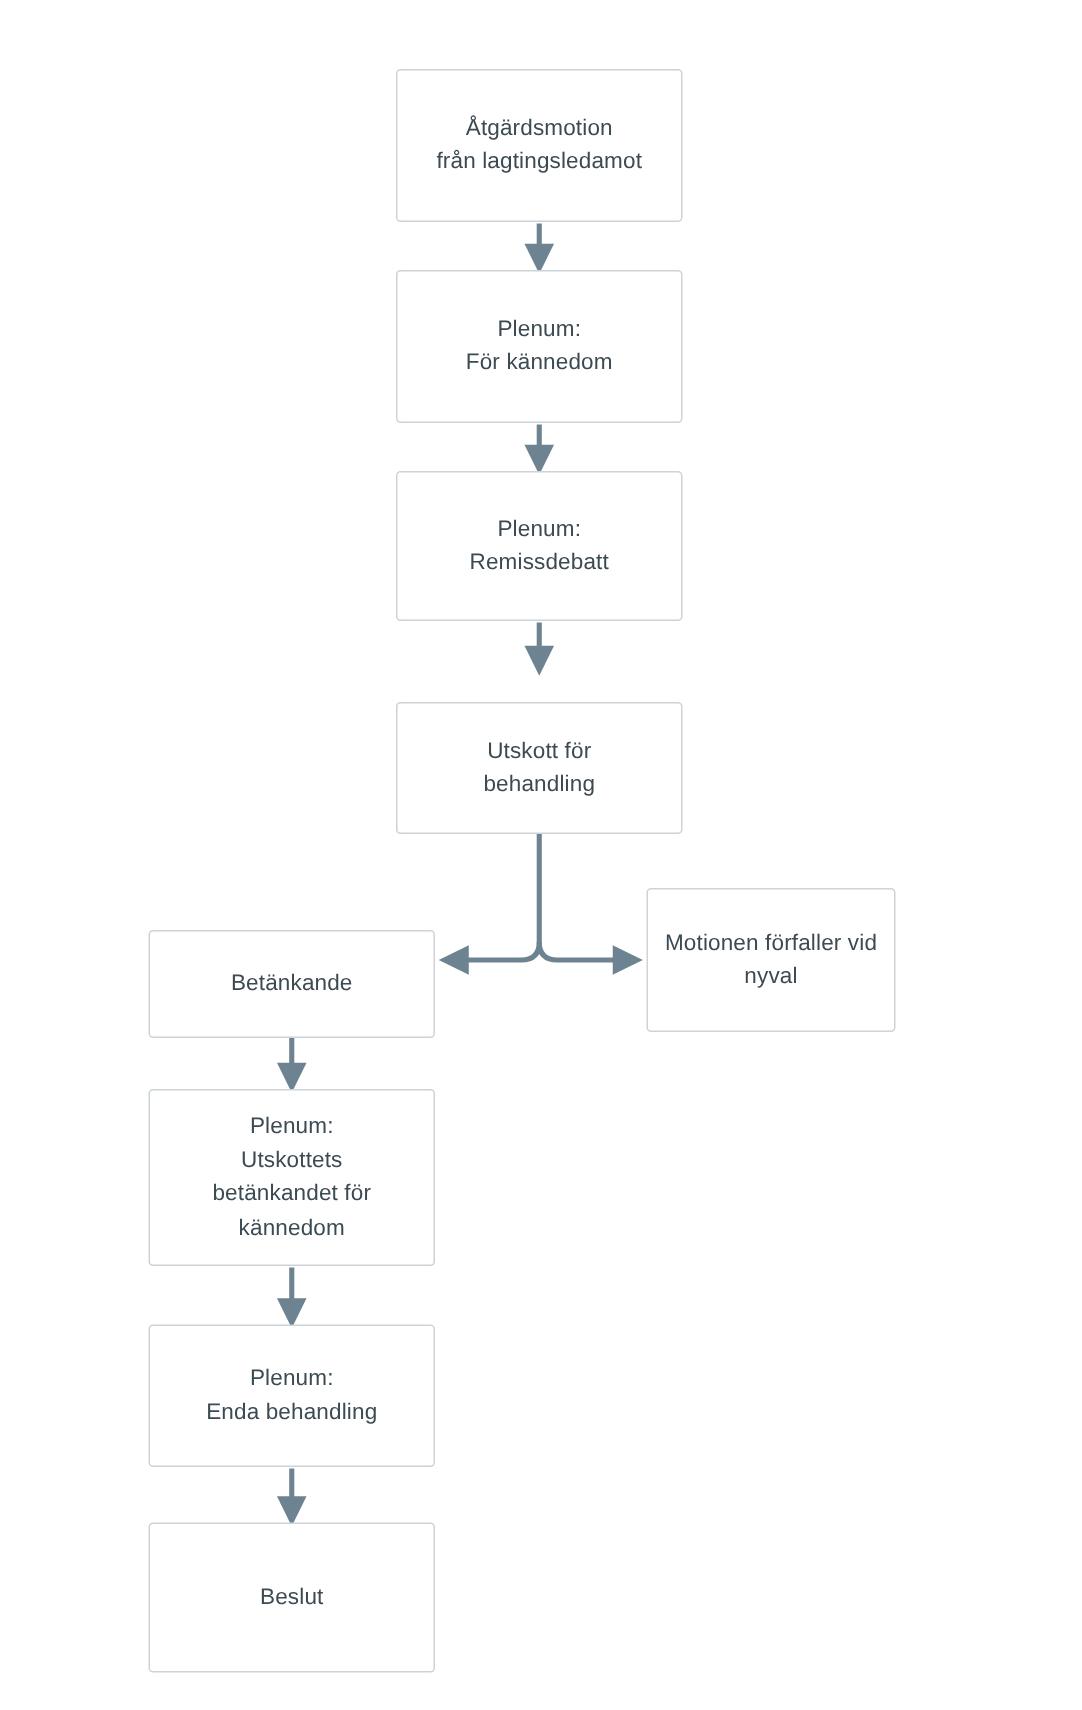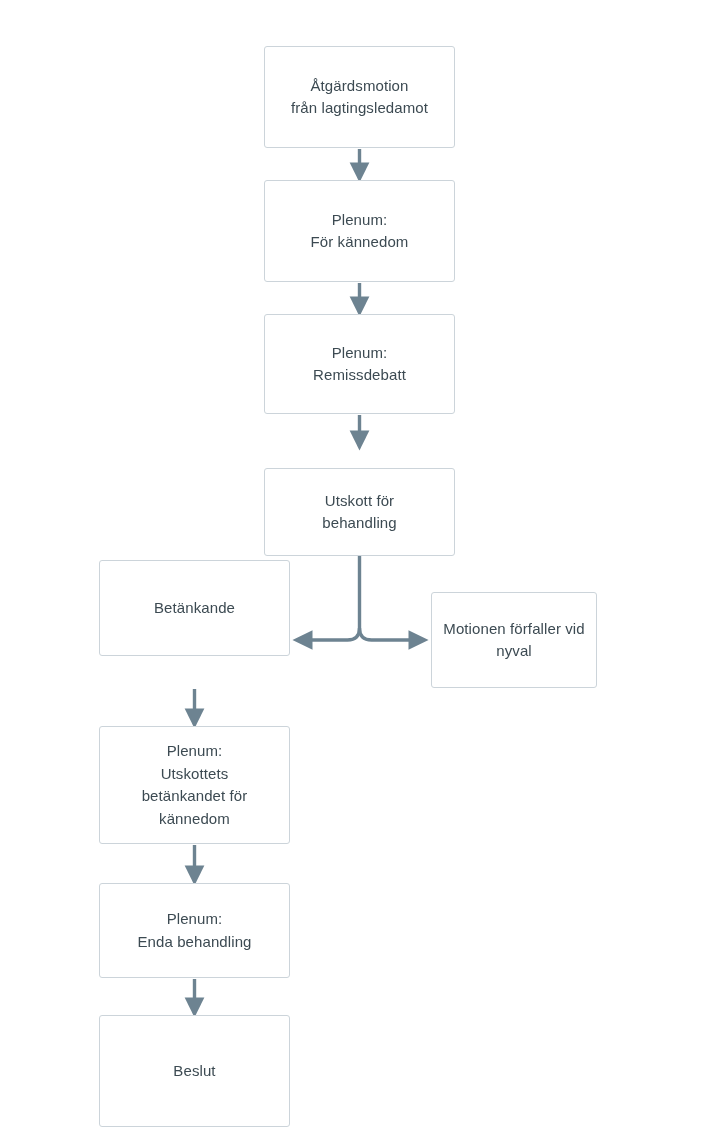--- a/index.html
+++ b/index.html
@@ -102,38 +102,38 @@
   <div class="node" style="left:264px; top:314px; width:191px; height:100px;">
     <span class="node-label">Plenum:
 Remissdebatt</span>
   </div>
 
   <div class="node" style="left:264px; top:468px; width:191px; height:88px;">
     <span class="node-label">Utskott för
 behandling</span>
   </div>
 
-  <div class="node" style="left:99px; top:560px; width:191px; height:96px;">
+  <div class="node" style="left:99px; top:620px; width:191px; height:72px;">
     <span class="node-label">Betänkande</span>
   </div>
 
   <div class="node" style="left:431px; top:592px; width:166px; height:96px;">
     <span class="node-label">Motionen förfaller vid
 nyval</span>
   </div>
 
   <div class="node" style="left:99px; top:726px; width:191px; height:118px;">
     <span class="node-label">Plenum:
 Utskottets
 betänkandet för
 kännedom</span>
   </div>
 
   <div class="node" style="left:99px; top:883px; width:191px; height:95px;">
     <span class="node-label">Plenum:
 Enda behandling</span>
   </div>
 
-  <div class="node" style="left:99px; top:1015px; width:191px; height:112px;">
+  <div class="node" style="left:99px; top:1015px; width:191px; height:100px;">
     <span class="node-label">Beslut</span>
   </div>
 
 </div>
 
 </body></html>

